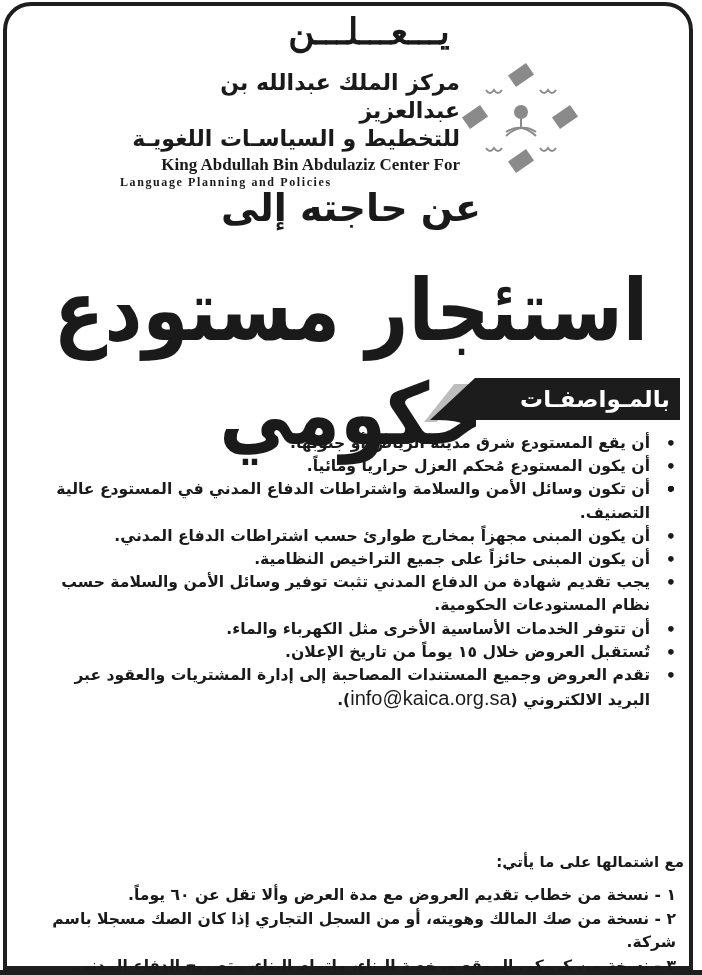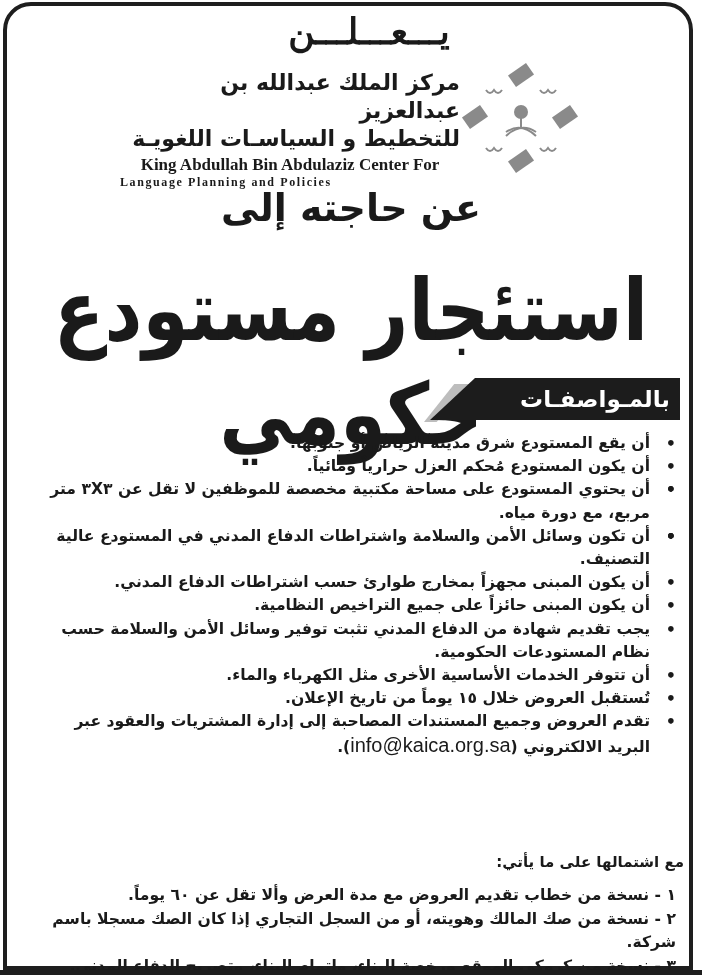--- a/index.html
+++ b/index.html
@@ -4,21 +4,21 @@
 <style>
   html, body { margin:0; padding:0; background:#ffffff; }
   body { width:702px; height:975px; position:relative; overflow:hidden;
          font-family:"DejaVu Sans", sans-serif; color:#1a1a1a; }
   .frame { position:absolute; left:3px; top:2px; width:690px; height:968px;
            border:4px solid #1e1e1e; border-radius:28px 28px 0 0; border-bottom-width:4px; box-sizing:border-box; }
   .header-word { position:absolute; left:0; right:0; top:10px; text-align:center;
                  font-family:"DejaVu Serif", serif; font-weight:bold; font-size:36px; letter-spacing:6px;margin-left:36px; }
   .org { position:absolute; top:60px; left:120px; width:340px; text-align:right;margin-top:9px; }
   .org-ar { direction:rtl; font-weight:bold; font-size:22px; line-height:28px; }
-  .org-en1 { font-family:"Liberation Serif", serif; font-weight:bold; font-size:17px; margin-top:2px; text-align:center; padding-left:0; }
+  .org-en1 { font-family:"Liberation Serif", serif; font-weight:bold; font-size:17px; margin-top:2px; text-align:right; padding-left:0; }
   .org-en2 { font-family:"Liberation Serif", serif; font-weight:bold; font-size:12px; letter-spacing:1.6px; text-align:left; }
   .logo { position:absolute; left:458px; top:62px; width:126px; height:116px; }
   .subtitle { position:absolute; left:0; right:0; top:186px; text-align:center; direction:rtl;
               font-weight:bold; font-size:38px; }
   .title { position:absolute; left:0; right:0; top:272px; text-align:center; direction:rtl;
            font-weight:bold; font-size:74px; letter-spacing:-1px; line-height:90px; transform:scaleY(1.15); }
   .specs-banner { position:absolute; right:22px; top:378px; height:42px; width:250px;
                   background:#1c1c1c; color:#fff; direction:rtl; font-weight:bold; font-size:23px;
                   line-height:42px; padding-right:10px; box-sizing:border-box;
                   clip-path:polygon(18% 0, 100% 0, 100% 100%, 0 100%); }
@@ -69,21 +69,21 @@
 <div class="subtitle">عن حاجته إلى</div>
 <div class="title">استئجار مستودع حكومي</div>
 
 <div class="specs-shadow"></div>
 <div class="specs-banner">بالمـواصفـات التاليـة:</div>
 
 <ul class="reqs">
   <li class="req"><span class="bullet">•</span><span>أن يقع المستودع شرق مدينة الرياض أو جنوبها.</span></li>
   <li class="req"><span class="bullet">•</span><span>أن يكون المستودع مُحكم العزل حرارياً ومائياً.</span></li>
   <li class="req"><span class="bullet">•</span></li>
-  <li class="req"><span class="bullet">•</span><span>أن يحتوي المستودع على مساحة مكتبية مخصصة للموظفين لا تقل عن ٣X٣ متر مربع، مع دورة مياه.</span></li>
+  <li class="req"><span class="bullet">•</span></li>
   <li class="req"><span class="bullet">•</span></li>
   <li class="req"><span class="bullet">•</span></li>
   <li class="req"><span class="bullet">•</span><span>أن تكون وسائل الأمن والسلامة واشتراطات الدفاع المدني في المستودع عالية التصنيف.</span></li>
   <li class="req"><span class="bullet">•</span><span>أن يكون المبنى مجهزاً بمخارج طوارئ حسب اشتراطات الدفاع المدني.</span></li>
   <li class="req"><span class="bullet">•</span><span>أن يكون المبنى حائزاً على جميع التراخيص النظامية.</span></li>
   <li class="req"><span class="bullet">•</span><span>يجب تقديم شهادة من الدفاع المدني تثبت توفير وسائل الأمن والسلامة حسب نظام المستودعات الحكومية.</span></li>
   <li class="req"><span class="bullet">•</span><span>أن تتوفر الخدمات الأساسية الأخرى مثل الكهرباء والماء.</span></li>
   <li class="req"><span class="bullet">•</span><span>تُستقبل العروض خلال ١٥ يوماً من تاريخ الإعلان.</span></li>
   <li class="req"><span class="bullet">•</span><span>تقدم العروض وجميع المستندات المصاحبة إلى إدارة المشتريات والعقود عبر البريد الالكتروني</span> (<a class="email">info@kaica.org.sa</a>).</li>
 </ul>

